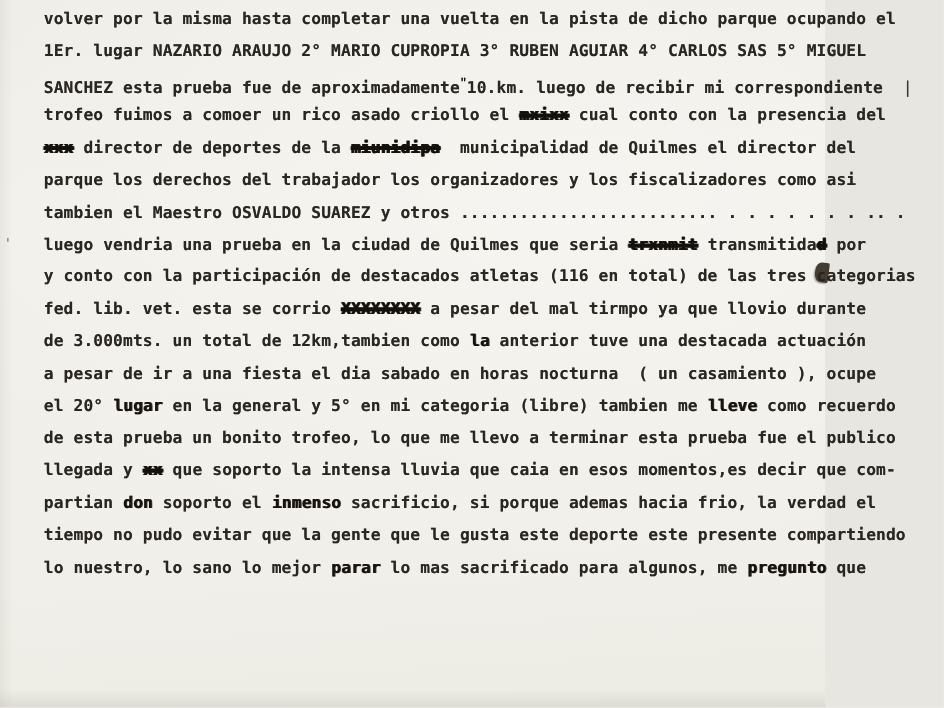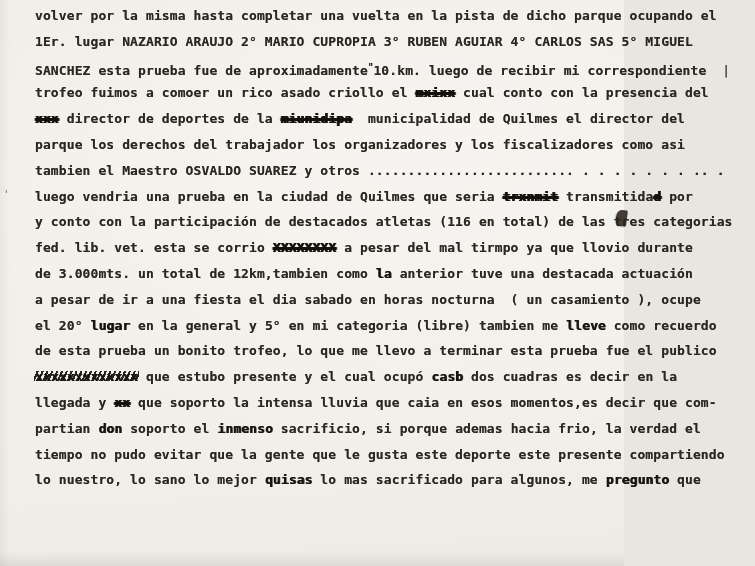--- a/index.html
+++ b/index.html
@@ -14,20 +14,21 @@
   }
   .page{
     position:relative;
     width:624px;height:566px;
     background:
       radial-gradient(130% 90% at 68% 28%, rgba(255,255,255,0.30), transparent 62%),
       linear-gradient(to right, rgba(170,165,155,0.14), transparent 10px),
       linear-gradient(to top, rgba(150,148,142,0.20), transparent 14px),
       linear-gradient(177deg,#f0eee8 0%, #f2f0ea 30%, #f1efe9 78%, #ecebe4 100%);
     background-color:var(--paper);
+    padding-left:36px;
   }
   .text-block{
     position:absolute;
     left:35px; top:0px; right:0;
     padding-top:3px;
   }
   .line{
     height:25.8px;
     line-height:25.8px;
     font-size:13px;
@@ -98,21 +99,20 @@
       <div class="line"><span class="seg-x">xxx</span><span class="seg-n"> director de deportes de la </span><span class="seg-x">miunidipa</span><span class="seg-n">  municipalidad de Quilmes el director del</span></div>
       <div class="line"><span class="seg-n">parque los derechos del trabajador los organizadores y los fiscalizadores como asi</span></div>
       <div class="line"><span class="seg-n">tambien el Maestro OSVALDO SUAREZ y otros .......................... . . . . . . . .. .</span></div>
       <div class="line"><span class="seg-n">luego vendria una prueba en la ciudad de Quilmes que seria </span><span class="seg-x">trxnmit</span><span class="seg-n"> transmitida</span><span class="seg-x">d</span><span class="seg-n"> por</span></div>
       <div class="line"><span class="seg-n">y conto con la participación de destacados atletas (116 en total) de las tres categorias</span></div>
       <div class="line"><span class="seg-n">fed. lib. vet. esta se corrio </span><span class="seg-x">XXXXXXXX</span><span class="seg-n"> a pesar del mal tirmpo ya que llovio durante</span></div>
       <div class="line"><span class="seg-n">de 3.000mts. un total de 12km,tambien como </span><span class="seg-o">la</span><span class="seg-n"> anterior tuve una destacada actuación</span></div>
       <div class="line"><span class="seg-n">a pesar de ir a una fiesta el dia sabado en horas nocturna  ( un casamiento ), ocupe</span></div>
       <div class="line"><span class="seg-n">el 20° </span><span class="seg-o">lugar</span><span class="seg-n"> en la general y 5° en mi categoria (libre) tambien me </span><span class="seg-o">lleve</span><span class="seg-n"> como recuerdo</span></div>
       <div class="line"><span class="seg-n">de esta prueba un bonito trofeo, lo que me llevo a terminar esta prueba fue el publico</span></div>
-      <div class="line"><span class="seg-s">xxxxxxxxxxxxx</span><span class="seg-n"> que estubo presente y el cual ocupó </span><span class="seg-o">casb</span><span class="seg-n"> dos cuadras es decir en la</span></div>
       <div class="line"><span class="seg-n">llegada y </span><span class="seg-x">xx</span><span class="seg-n"> que soporto la intensa lluvia que caia en esos momentos,es decir que com-</span></div>
       <div class="line"><span class="seg-n">partian </span><span class="seg-o">don</span><span class="seg-n"> soporto el </span><span class="seg-o">inmenso</span><span class="seg-n"> sacrificio, si porque ademas hacia frio, la verdad el</span></div>
       <div class="line"><span class="seg-n">tiempo no pudo evitar que la gente que le gusta este deporte este presente compartiendo</span></div>
-      <div class="line"><span class="seg-n">lo nuestro, lo sano lo mejor </span><span class="seg-o">quisas</span><span class="seg-n"> lo mas sacrificado para algunos, me </span><span class="seg-o">pregunto</span><span class="seg-n"> que</span></div>
+      <div class="line"><span class="seg-n">lo nuestro, lo sano lo mejor </span><span class="seg-o">parar</span><span class="seg-n"> lo mas sacrificado para algunos, me </span><span class="seg-o">pregunto</span><span class="seg-n"> que</span></div>
     </div>
   <div class="ink-blot"></div>
   <div class="left-tick">'</div>
 </div>
 
 </body></html>

